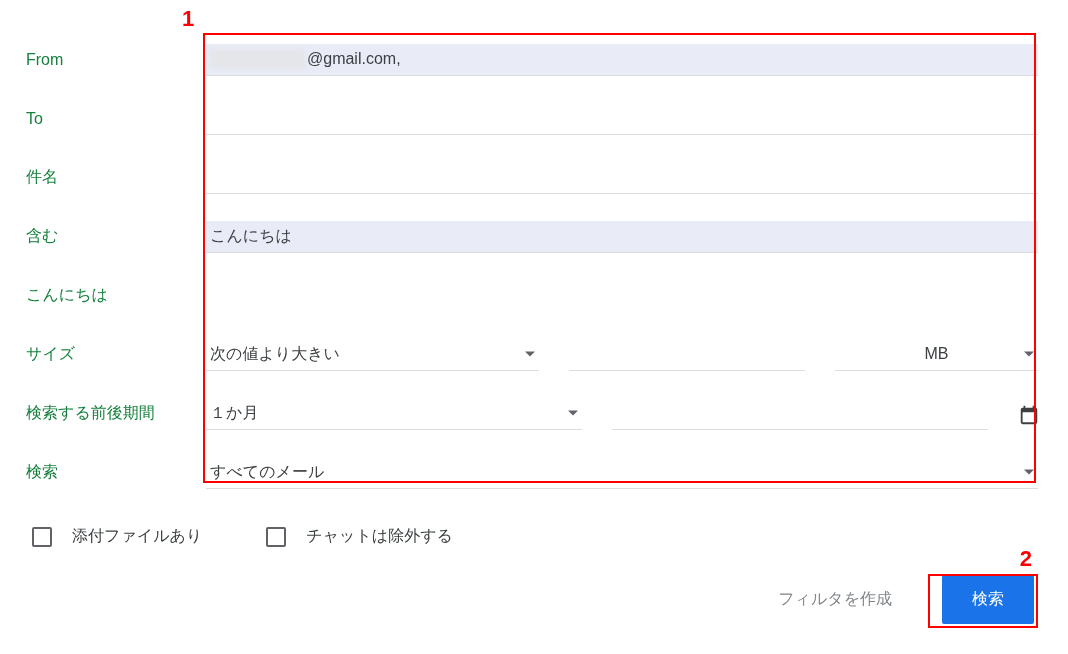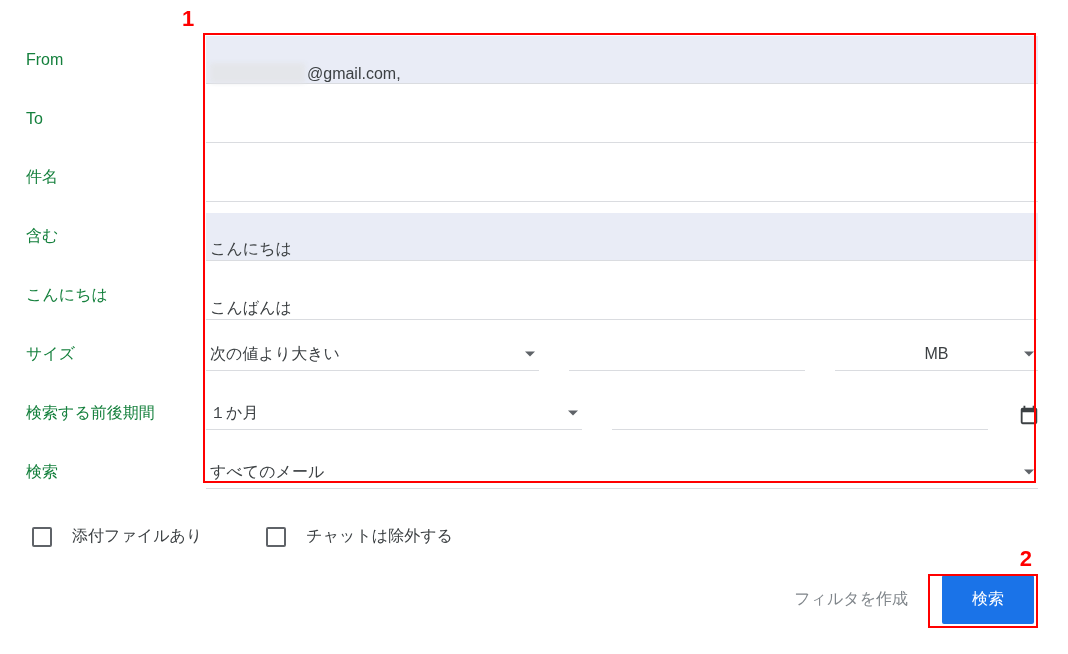--- a/index.html
+++ b/index.html
@@ -23,30 +23,30 @@
     min-height: 59px;
   }
   .label {
     width: 180px;
     flex-shrink: 0;
     color: #15803d;
     font-size: 16px;
   }
   .field {
     flex: 1;
-    height: 48px;
+    height: 32px;
     border: none;
     border-bottom: 1px solid #dadce0;
     background: transparent;
     font-size: 16px;
     color: #3c4043;
     padding: 0 4px;
     outline: none;
     display: flex;
-    align-items: flex-end;
+    align-items: center;
   }
   .field.highlight {
     background: #e9ecf6;
   }
   .redacted {
     display: inline-block;
     width: 95px;
     height: 20px;
     background: #e4e6ea;
     border-radius: 2px;
@@ -105,21 +105,21 @@
     width: 20px; height: 20px;
     border: 2px solid #5f6368;
     border-radius: 2px;
   }
   .actions {
     position: absolute;
     right: 34px;
     bottom: 30px;
     display: flex;
     align-items: center;
-    gap: 28px;
+    gap: 44px;
   }
   .link-btn {
     color: #80868b;
     font-size: 16px;
     background: none;
     border: none;
     cursor: pointer;
   }
   .primary-btn {
     background: #1a73e8;
@@ -191,21 +191,20 @@
     <div class="field"></div>
   </div>
 
   <div class="row">
     <div class="label">含む</div>
     <div class="field highlight">こんにちは</div>
   </div>
 
   <div class="row">
     <div class="label">こんにちは</div>
-    <div class="field">こんばんは</div>
   </div>
 
   <div class="row size-row">
     <div class="label">サイズ</div>
     <div class="field-wrap">
       <div class="dropdown">
         <span>次の値より大きい</span>
         <span class="caret"></span>
       </div>
       <div class="dropdown" style="flex:0.7">

